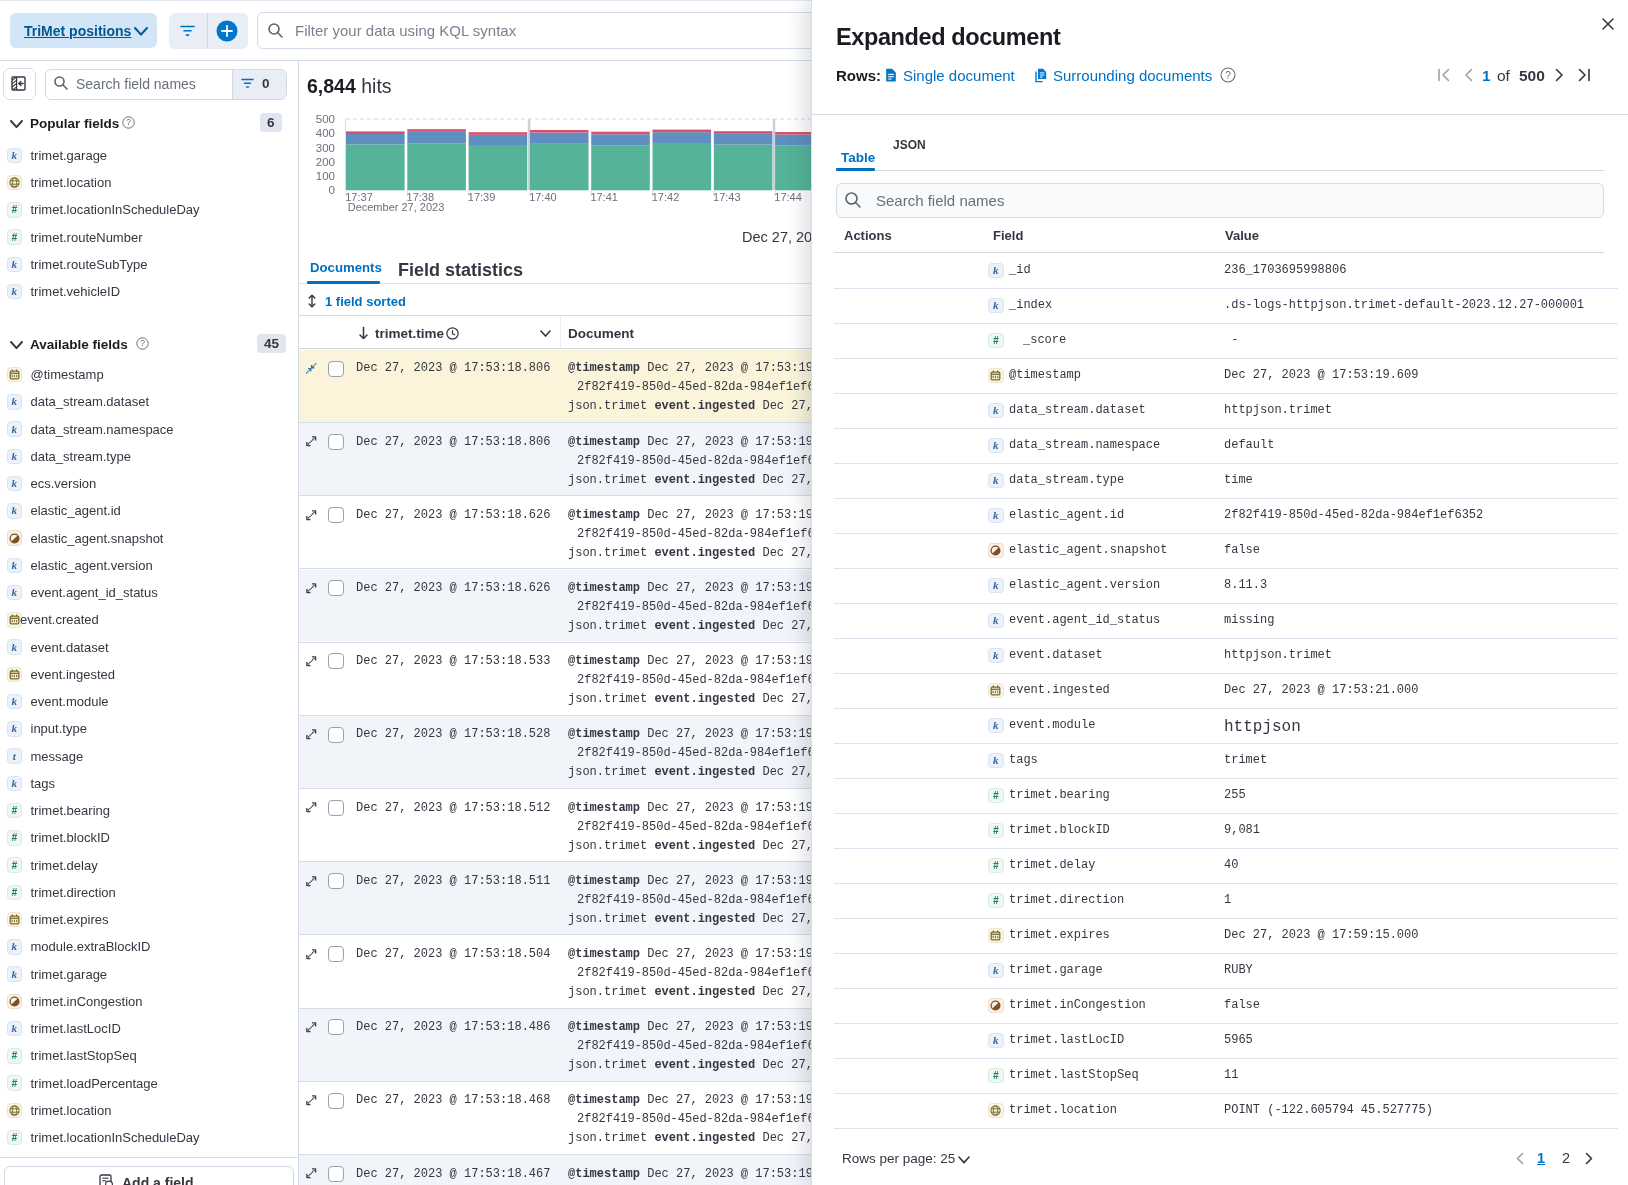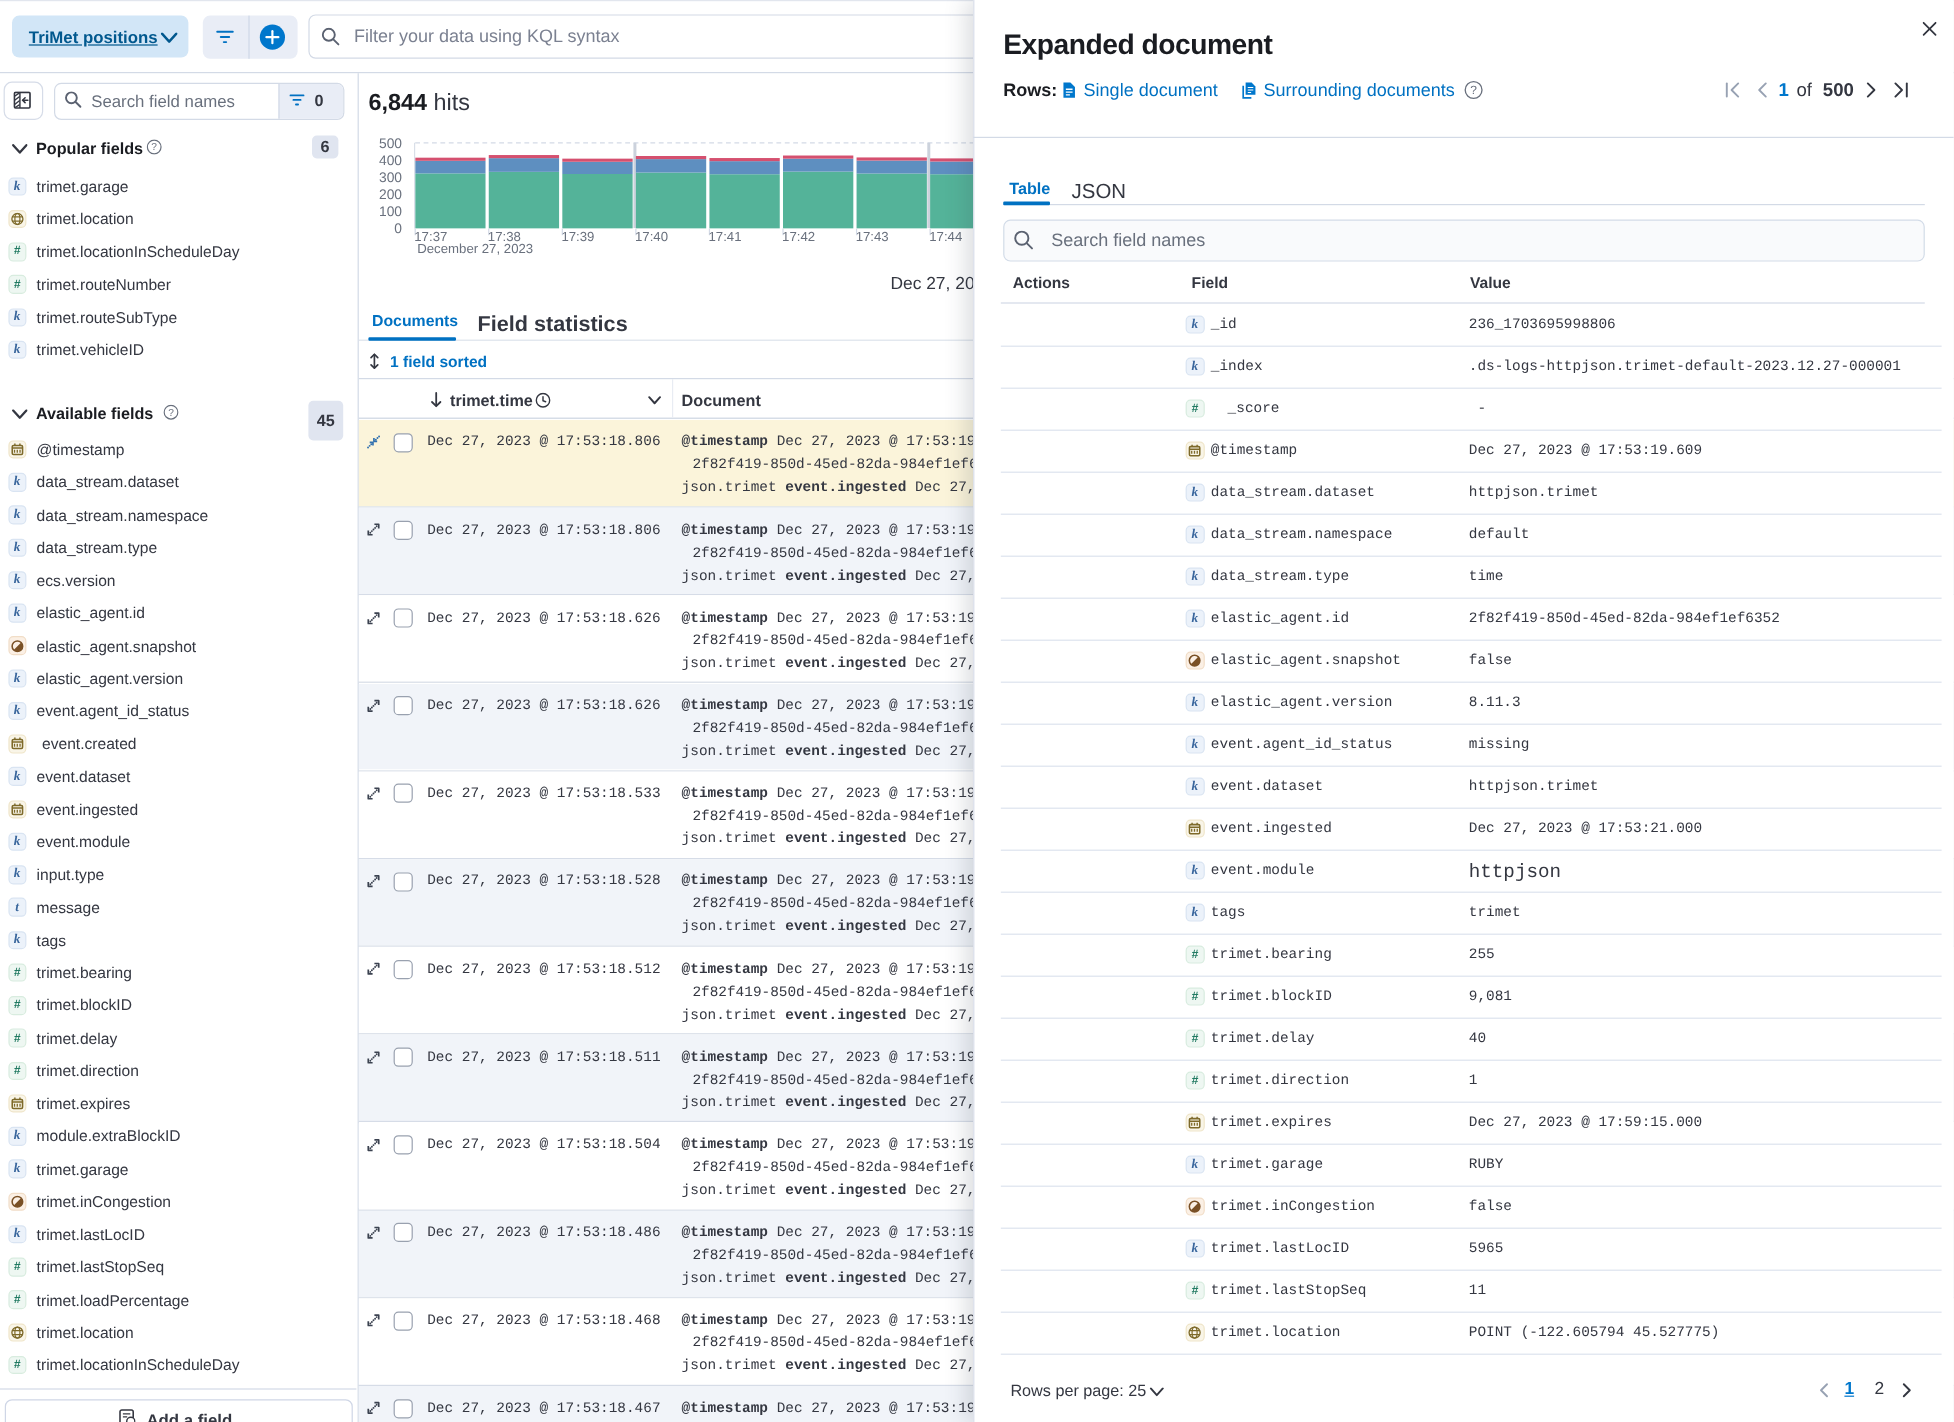--- a/index.html
+++ b/index.html
@@ -87,21 +87,21 @@
   </svg>
 <div class="abs" style="left:260px;top:113px;height:19px;background:#e0e5f0;border-radius:4px;font-size:13.5px;font-weight:bold;color:#343741;display:flex;align-items:center;justify-content:center;padding:0 7px">6</div>
 <svg class="abs" style="left:10px;top:341px;" width="13" height="9.15" viewBox="0 0 13 9.15" fill="none">
     <path d="M1 1 L6.5 7.15 L12 1" stroke="#343741" stroke-width="1.9" stroke-linecap="round" stroke-linejoin="round"></path>
   </svg>
 <div class="abs" style="left:30px;top:337px;font-size:13.5px;font-weight:bold;color:#1a1c21">Available fields</div>
 <svg class="abs" style="left:136px;top:337px;" width="13" height="13" viewBox="0 0 13 13" fill="none">
     <circle cx="6.5" cy="6.5" r="5.7" stroke="#69707d" stroke-width="1"></circle>
     <text x="6.5" y="9.3" font-size="8.5" fill="#69707d" text-anchor="middle" font-family="Liberation Sans">?</text>
   </svg>
-<div class="abs" style="left:257px;top:334px;height:33px;background:#e0e5f0;border-radius:4px;font-size:13.5px;font-weight:bold;color:#343741;display:flex;align-items:center;justify-content:center;padding:0 7px">45</div>
+<div class="abs" style="left:257px;top:334px;height:19px;background:#e0e5f0;border-radius:4px;font-size:13.5px;font-weight:bold;color:#343741;display:flex;align-items:center;justify-content:center;padding:0 7px">45</div>
 <div class="tk tk-k" style="left:6.5px;top:147.75px">
     <span style="font:italic bold 11px 'Liberation Serif';color:#38659c;margin-top:-1px">k</span>
   </div>
 <div class="fieldname" style="left:30.5px;top:148.0px">trimet.garage</div>
 <div class="tk tk-d" style="left:6.5px;top:174.95px">
     <svg width="11" height="11" viewBox="0 0 11 11" fill="none">
       <circle cx="5.5" cy="5.5" r="4.6" stroke="#7e6a2a" stroke-width="1.1"></circle>
       <ellipse cx="5.5" cy="5.5" rx="2.1" ry="4.6" stroke="#7e6a2a" stroke-width="1"></ellipse>
       <line x1="1" y1="3.8" x2="10" y2="3.8" stroke="#7e6a2a" stroke-width="1"></line>
       <line x1="1" y1="7.2" x2="10" y2="7.2" stroke="#7e6a2a" stroke-width="1"></line>
@@ -179,21 +179,21 @@
       <line x1="3.4" y1="0.6" x2="3.4" y2="2.4" stroke="#7e6a2a" stroke-width="1.2"></line>
       <line x1="7.6" y1="0.6" x2="7.6" y2="2.4" stroke="#7e6a2a" stroke-width="1.2"></line>
       <line x1="1.5" y1="4.3" x2="9.5" y2="4.3" stroke="#7e6a2a" stroke-width="1.3"></line>
       <g stroke="#7e6a2a" stroke-width="1.1">
         <line x1="3.1" y1="5.7" x2="3.1" y2="8.2"></line>
         <line x1="5.4" y1="5.7" x2="5.4" y2="8.2"></line>
         <line x1="7.7" y1="5.7" x2="7.7" y2="8.2"></line>
       </g>
     </svg>
   </div>
-<div class="fieldname" style="left:35px;top:612.45px">event.created</div>
+<div class="fieldname" style="left:20px;top:612.45px">event.created</div>
 <div class="tk tk-k" style="left:6.5px;top:639.45px">
     <span style="font:italic bold 11px 'Liberation Serif';color:#38659c;margin-top:-1px">k</span>
   </div>
 <div class="fieldname" style="left:30.5px;top:639.7px">event.dataset</div>
 <div class="tk tk-d" style="left:6.5px;top:666.7px">
     <svg width="11" height="11" viewBox="0 0 11 11" fill="none">
       <rect x="1.2" y="2.2" width="8.6" height="7.6" rx="1" stroke="#7e6a2a" stroke-width="1.3"></rect>
       <line x1="3.4" y1="0.6" x2="3.4" y2="2.4" stroke="#7e6a2a" stroke-width="1.2"></line>
       <line x1="7.6" y1="0.6" x2="7.6" y2="2.4" stroke="#7e6a2a" stroke-width="1.2"></line>
       <line x1="1.5" y1="4.3" x2="9.5" y2="4.3" stroke="#7e6a2a" stroke-width="1.3"></line>
@@ -699,21 +699,21 @@
     <path d="M2.5 1.5 L8 7 L2.5 12.5" stroke="#343741" stroke-width="1.6" stroke-linecap="round" stroke-linejoin="round"></path>
   </svg>
 <svg class="abs" style="left:1577px;top:68px;" width="14" height="14" viewBox="0 0 14 14" fill="none">
     <g stroke="#343741" stroke-width="1.6" stroke-linecap="round" stroke-linejoin="round">
       <path d="M2.5 1.5 L8 7 L2.5 12.5"></path>
       <line x1="12" y1="1.5" x2="12" y2="12.5"></line>
     </g>
   </svg>
 <div class="abs" style="left:811px;top:114px;width:817px;height:1px;background:#d3dae6"></div>
 <div class="abs" style="left:841px;top:150px;font-size:13.5px;font-weight:bold;color:#0071c2">Table</div>
-<div class="abs" style="left:893px;top:150px;font-size:17px;font-weight:normal;color:#343741">JSON</div>
+<div class="abs" style="left:893px;top:138px;font-size:12px;font-weight:bold;color:#343741">JSON</div>
 <div class="abs" style="left:836px;top:170px;width:768px;height:1px;background:#d3dae6"></div>
 <div class="abs" style="left:836px;top:168px;width:39px;height:2.8px;background:#0071c2;border-radius:1px"></div>
 <div class="abs" style="left:836px;top:182.5px;width:768px;height:35.5px;background:#f9fafc;border:1px solid #d3dce8;border-radius:6px"></div>
 <svg class="abs" style="left:845px;top:192px;" width="17" height="17" viewBox="0 0 17 17" fill="none">
     <circle cx="6.5" cy="6.5" r="5.5" stroke="#5b6271" stroke-width="1.6"></circle>
     <line x1="11.0" y1="11.0" x2="15" y2="15" stroke="#5b6271" stroke-width="1.6" stroke-linecap="round"></line>
   </svg>
 <div class="abs" style="left:876px;top:192px;font-size:15px;color:#69707d">Search field names</div>
 <div class="abs" style="left:844px;top:228px;font-size:13px;font-weight:bold;color:#343741">Actions</div>
 <div class="abs" style="left:993px;top:228px;font-size:13px;font-weight:bold;color:#343741">Field</div>

